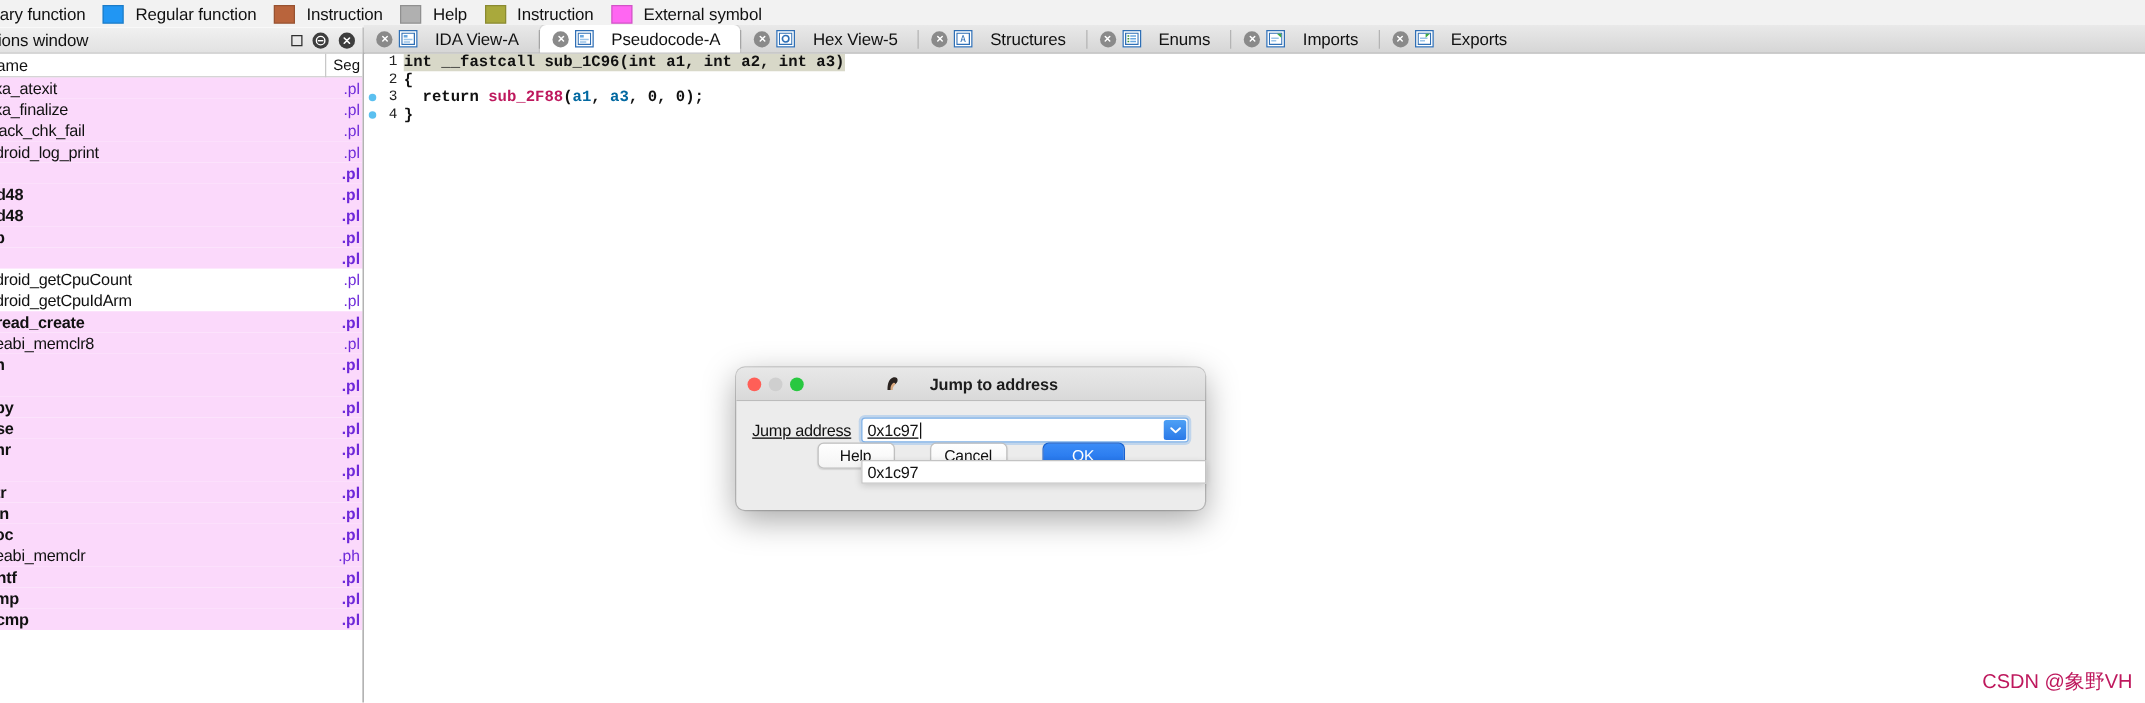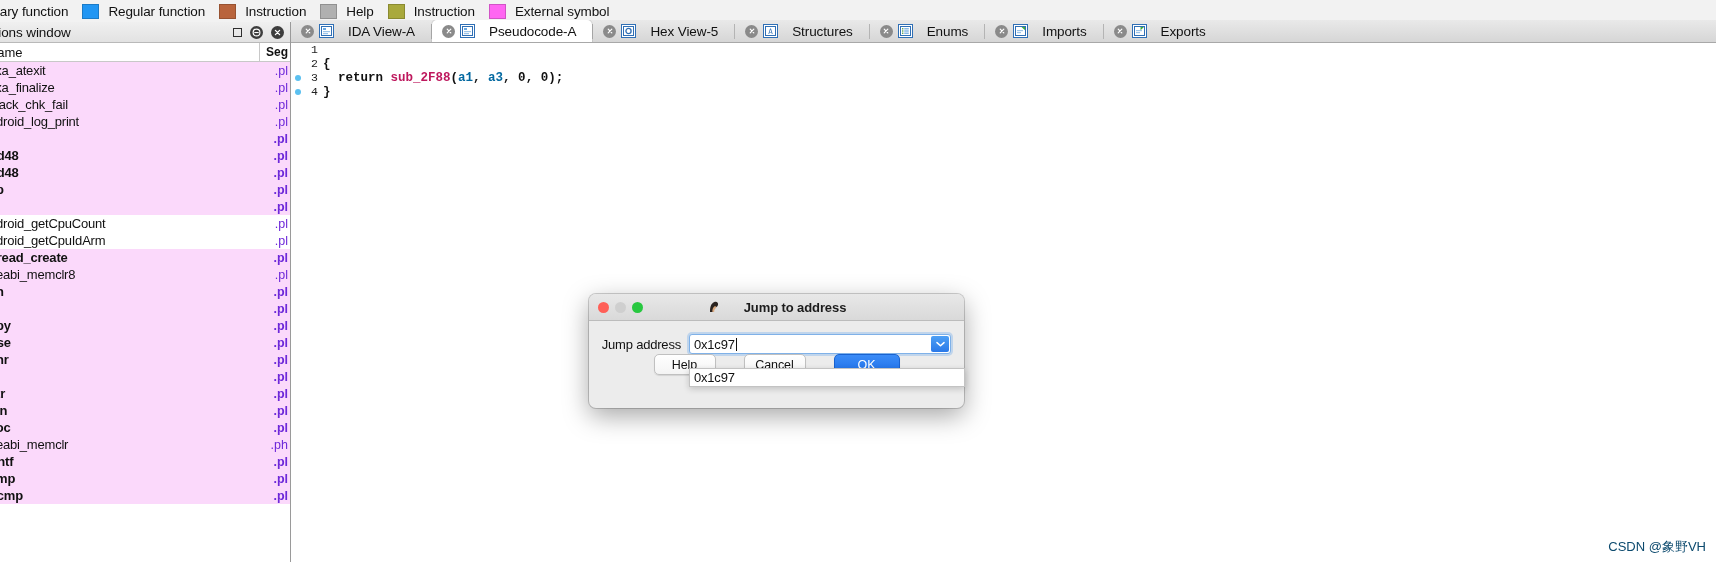--- a/index.html
+++ b/index.html
@@ -57,21 +57,21 @@
   }
   .tb-circ svg{display:block;}
 
   .fn-header{
     height:19px;width:100%;background:#ffffff;
     border-bottom:1px solid #c8c8c8;
     display:flex;align-items:center;position:relative;box-sizing:border-box;
   }
   .fn-header .h-name{font-size:13px;color:#111;margin-left:-10px;white-space:nowrap;}
   .fn-header .h-seg{
-    position:absolute;right:2px;font-size:12px;color:#111;font-weight:bold;
+    position:absolute;right:2px;font-size:12px;color:#111;font-weight:normal;
     border-left:1px solid #c8c8c8;height:19px;line-height:19px;padding-left:6px;
   }
 
   .fn-list{width:100%;}
   .fn-row{
     height:17px;display:flex;align-items:center;position:relative;
     box-sizing:border-box;
   }
   .fn-row.lib{background:#fbd9fb;}
   .fn-row.reg{background:#ffffff;}
@@ -158,21 +158,21 @@
   .tl.red{background:#ff5f57;}
   .tl.yel{background:#cfcfcf;}
   .tl.grn{background:#28c840;}
   .dlg-title-center{
     position:absolute;left:0;right:0;display:flex;align-items:center;justify-content:center;
     gap:23px;pointer-events:none;
   }
   .dlg-ida-ico{width:14px;height:14px;flex:none;}
   .dlg-title-text{font-size:13px;font-weight:bold;color:#1c1c1c;letter-spacing:-0.1px;}
 
-  .dlg-body{position:relative;height:64px;}
+  .dlg-body{position:relative;height:64px;text-decoration:underline;}
   .row-addr{display:flex;align-items:center;padding-top:13px;}
   .dlg-label{
     font-size:13px;color:#111;width:92px;text-align:right;flex:none;margin-left:0px;
     letter-spacing:-0.2px;
   }
   .combo{
     position:relative;margin-left:8px;width:262px;height:20px;
     background:#ffffff;border:1px solid #7fb1e8;border-radius:3px;
     box-shadow:0 0 0 2px rgba(90,160,235,.30);
     display:flex;align-items:center;box-sizing:border-box;
@@ -206,21 +206,21 @@
     letter-spacing:-0.1px;
   }
   .btn.primary{
     background:linear-gradient(#3b8cf7,#1e6fe8);
     border-color:#1a62cf;color:#ffffff;min-width:66px;
   }
 
   
   .watermark{
     position:absolute;right:10px;bottom:6px;
-    font-size:13px;color:#0c4a6e;white-space:nowrap;
+    font-size:16px;color:#be185d;white-space:nowrap;
   }
 </style>
 </head>
 <body>
 
 <div id="app">
 
   <div class="legend-bar">
     <span class="legend-label legend-first">brary function</span>
     <span class="legend-swatch" style="background:#2196f3"></span>
@@ -479,21 +479,21 @@
             <rect x="2" y="4" width="6" height="1.2" fill="#9cc4e8"></rect>
             <rect x="2" y="6" width="4" height="1.2" fill="#9cc4e8"></rect>
             <path d="M6.5 4.2 L6.5 1 L10 1 Z" fill="#3faa3f"></path>
           </svg>
         </span>
         <span class="tab-label">Exports</span>
       </div>
     </div>
 
   <div class="code-area" id="code-area">
-      <div class="code-line"><span class="ln-dot"></span><span class="ln-num">1</span></div>
+      <div class="code-line"><span class="ln-dot"></span><span class="ln-num">1</span><span class="ln-txt hl-line"><span class="tok-kw">int __fastcall </span><span class="tok-kw">sub_1C96</span><span class="tok-kw">(int a1, int a2, int a3)</span></span></div>
       <div class="code-line"><span class="ln-dot"></span><span class="ln-num">2</span><span class="ln-txt"><span class="tok-kw">{</span></span></div>
       <div class="code-line"><span class="ln-dot"><span></span></span><span class="ln-num">3</span><span class="ln-txt"><span class="tok-kw">  return </span><span class="tok-fn">sub_2F88</span><span class="tok-kw">(</span><span class="tok-var">a1</span><span class="tok-kw">, </span><span class="tok-var">a3</span><span class="tok-kw">, </span><span class="tok-num">0</span><span class="tok-kw">, </span><span class="tok-num">0</span><span class="tok-kw">);</span></span></div>
       <div class="code-line"><span class="ln-dot"><span></span></span><span class="ln-num">4</span><span class="ln-txt"><span class="tok-kw">}</span></span></div>
     </div>
 
   <div class="dlg">
 
     <div class="dlg-title">
       <div class="dlg-traffic">
         <span class="tl red"></span>

